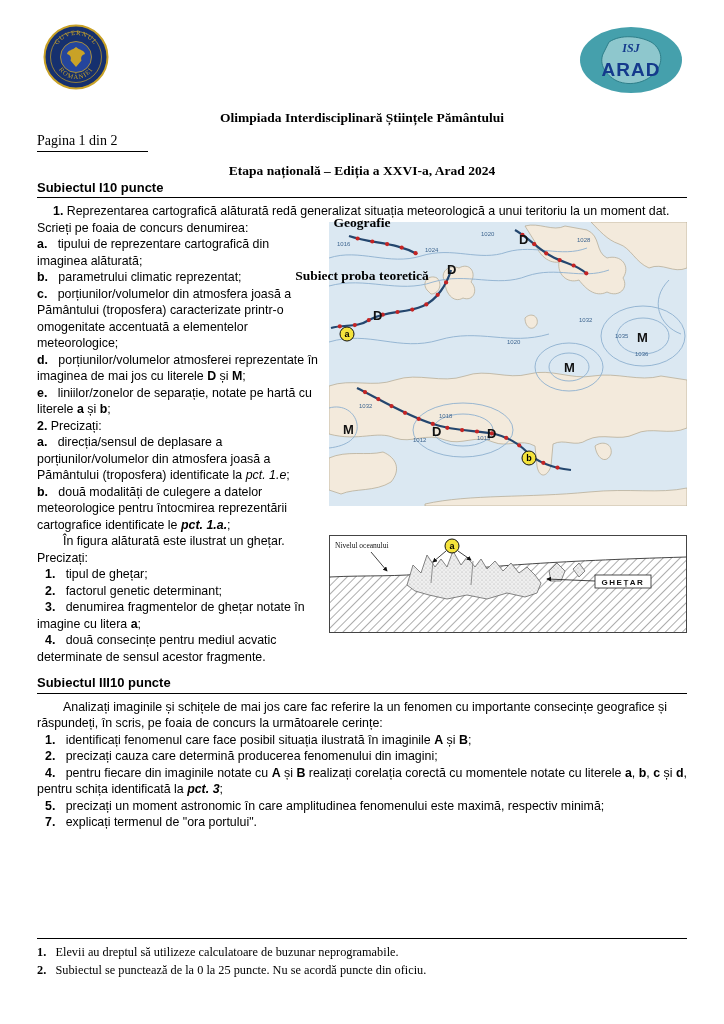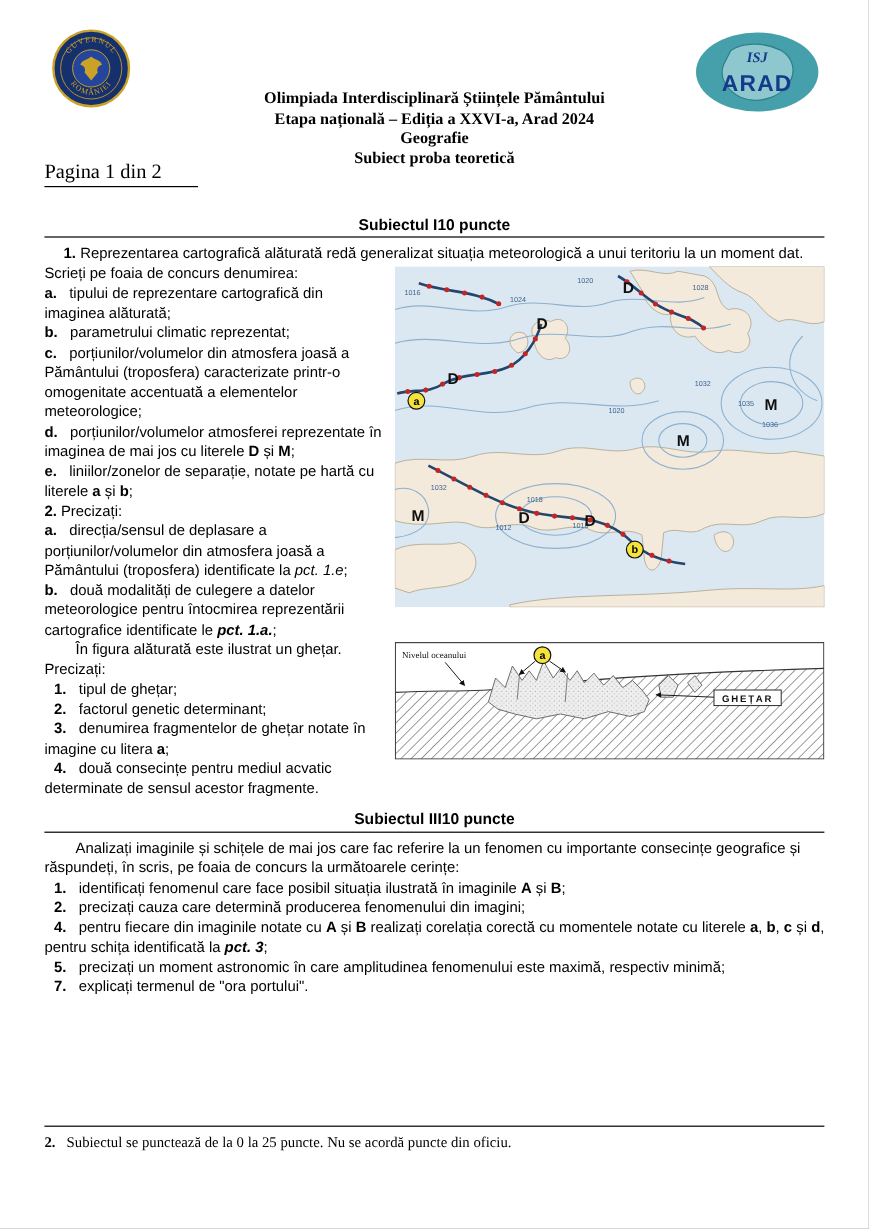--- a/index.html
+++ b/index.html
@@ -9,26 +9,26 @@
   p{margin:0;white-space:pre-wrap;}
 
   
   header{position:relative;height:146px;}
   .gov-seal{position:absolute;left:6px;top:0;}
   .ministry{position:absolute;left:90px;top:10px;font-family:"Liberation Serif",serif;
             font-weight:bold;font-size:13.5px;line-height:17px;letter-spacing:.6px;
             color:var(--ministry_blue);}
   .isj-logo{position:absolute;right:4px;top:2px;}
   .titles{text-align:center;padding-top:50px;}
-  .titles div{font-family:"Liberation Serif",serif;font-weight:bold;font-size:13.5px;line-height:16.5px;}
-  .page-label{position:absolute;left:0;top:108px;font-family:"Liberation Serif",serif;font-size:17px;}
+  .titles div{font-family:"Liberation Serif",serif;font-weight:bold;font-size:13.5px;line-height:16.5px;margin-top:36px;}
+  .page-label{position:absolute;left:0;top:108px;font-family:"Liberation Serif",serif;font-size:14px;}
   .page-label span{border-bottom:1px solid #000;padding-right:30px;display:inline-block;}
 
   
-  .sec-head{display:flex;justify-content:center;font-weight:bold;font-size:13px;
+  .sec-head{display:flex;justify-content:flex-start;font-weight:bold;font-size:13px;
             border-bottom:1.5px solid #000;padding-bottom:1px;margin:9px 0 5px;}
 
   .indent{text-indent:16px;}
   .indent2{text-indent:26px;}
   .ti8{text-indent:8px;}
   .clear{clear:both;}
 
   .figure-map{float:right;width:358px;margin:2px 0 4px 10px;}
   .figure-glacier{float:right;width:358px;margin:2px 0 4px 10px;}
 
@@ -290,16 +290,17 @@
   <section>
     <p class="indent2"><span>Analizați imaginile și schițele de mai jos care fac referire la un fenomen cu importante consecințe geografice și răspundeți, în scris, pe foaia de concurs la următoarele cerințe:</span></p>
     <p class="ti8"><span style="font-weight: bold;">1.</span><span>   identificați fenomenul care face posibil situația ilustrată în imaginile </span><span style="font-weight: bold;">A</span><span> și </span><span style="font-weight: bold;">B</span><span>;</span></p>
     <p class="ti8"><span style="font-weight: bold;">2.</span><span>   precizați cauza care determină producerea fenomenului din imagini;</span></p>
     <p class="ti8"><span style="font-weight: bold;">4.</span><span>   pentru fiecare din imaginile notate cu </span><span style="font-weight: bold;">A</span><span> și </span><span style="font-weight: bold;">B</span><span> realizați corelația corectă cu momentele notate cu literele </span><span style="font-weight: bold;">a</span><span>, </span><span style="font-weight: bold;">b</span><span>, </span><span style="font-weight: bold;">c</span><span> și </span><span style="font-weight: bold;">d</span><span>, pentru schița identificată la </span><span style="font-weight: bold; font-style: italic;">pct. 3</span><span>;</span></p>
     <p class="ti8"><span style="font-weight: bold;">5.</span><span>   precizați un moment astronomic în care amplitudinea fenomenului este maximă, respectiv minimă;</span></p>
     <p class="ti8"><span style="font-weight: bold;">7.</span><span>   explicați termenul de "ora portului".</span></p>
   </section>
 
   <div class="footer">
+    <p><span style="font-weight: bold;">1.</span><span>   Elevii au dreptul să utilizeze calculatoare de buzunar neprogramabile.</span></p>
     <p><span style="font-weight: bold;">2.</span><span>   Subiectul se punctează de la 0 la 25 puncte. Nu se acordă puncte din oficiu.</span></p>
   </div>
 
 </div>
 
 </body></html>

